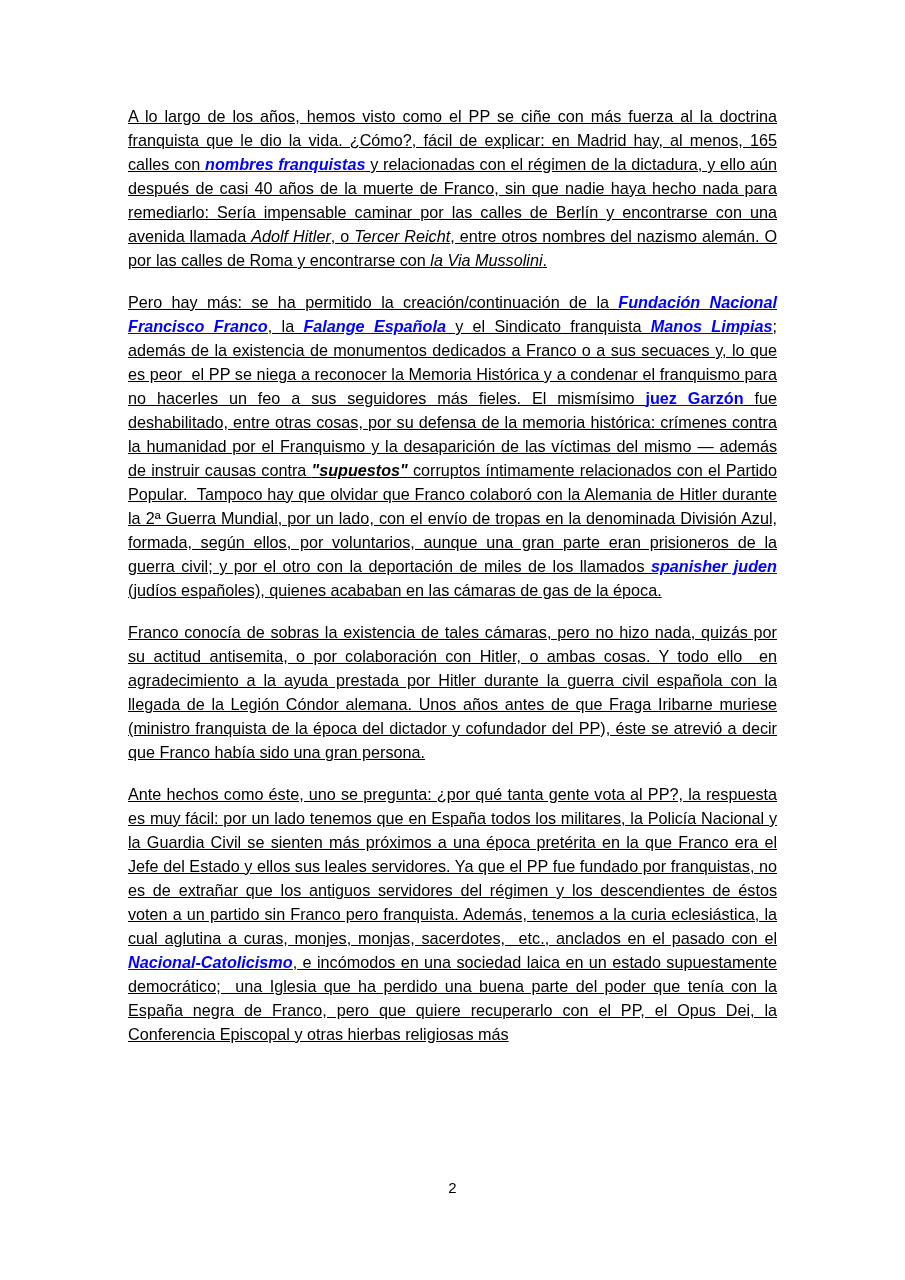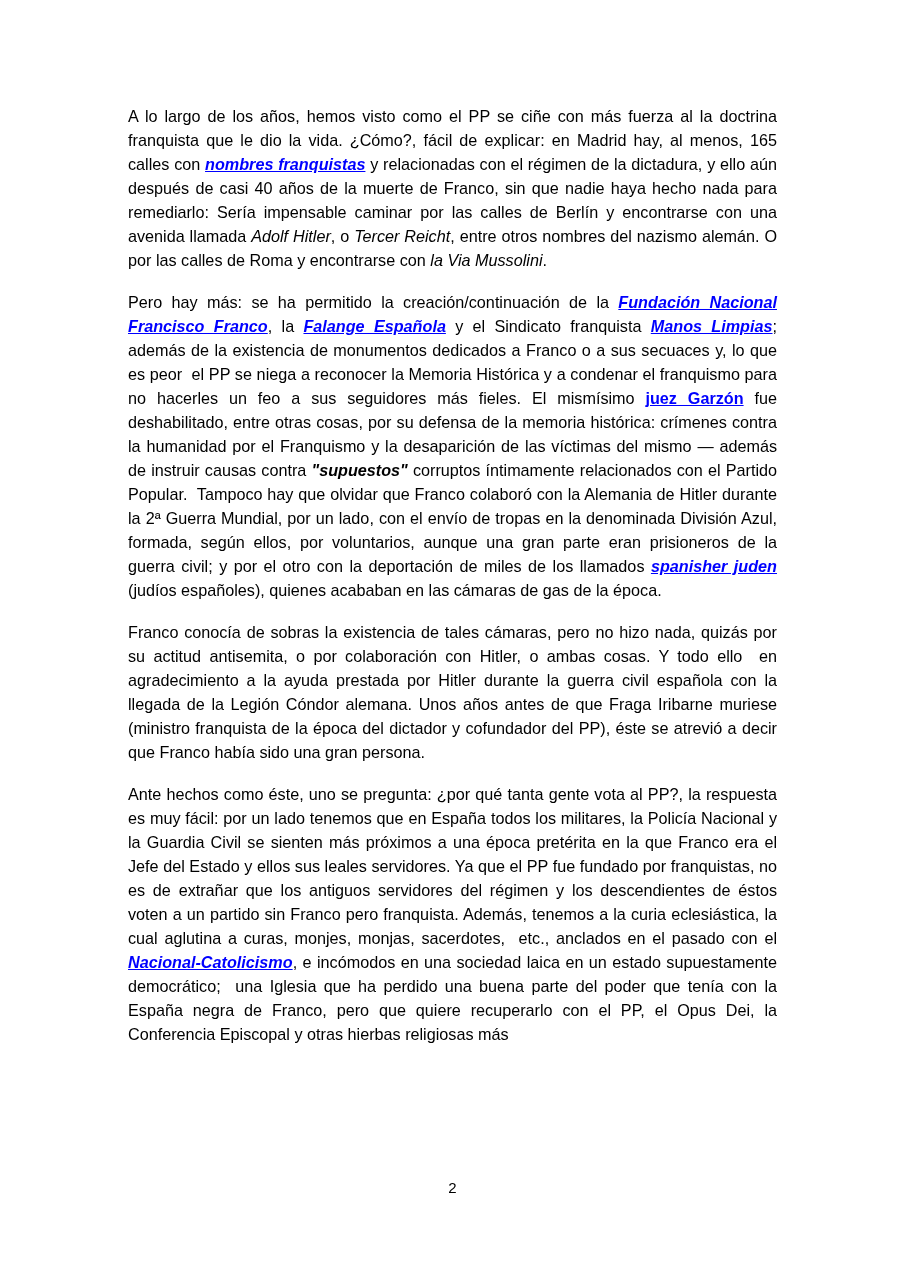--- a/index.html
+++ b/index.html
@@ -28,20 +28,21 @@
     width: 649px;
     color: var(--text-color, #000000);
     font-size: 16.2px;
     line-height: 24px;
     text-align: justify;
     hyphens: none;
     -webkit-hyphens: none;
   }
   .para {
     margin: 0 0 18px 0;
+    text-decoration: underline;
   }
   .run { }
   .italic { font-style: italic; }
   .bold { font-weight: bold; }
   a.doclink {
     color: var(--link-color, #0000ff);
     text-decoration: underline;
     cursor: pointer;
   }
   .page-number {

